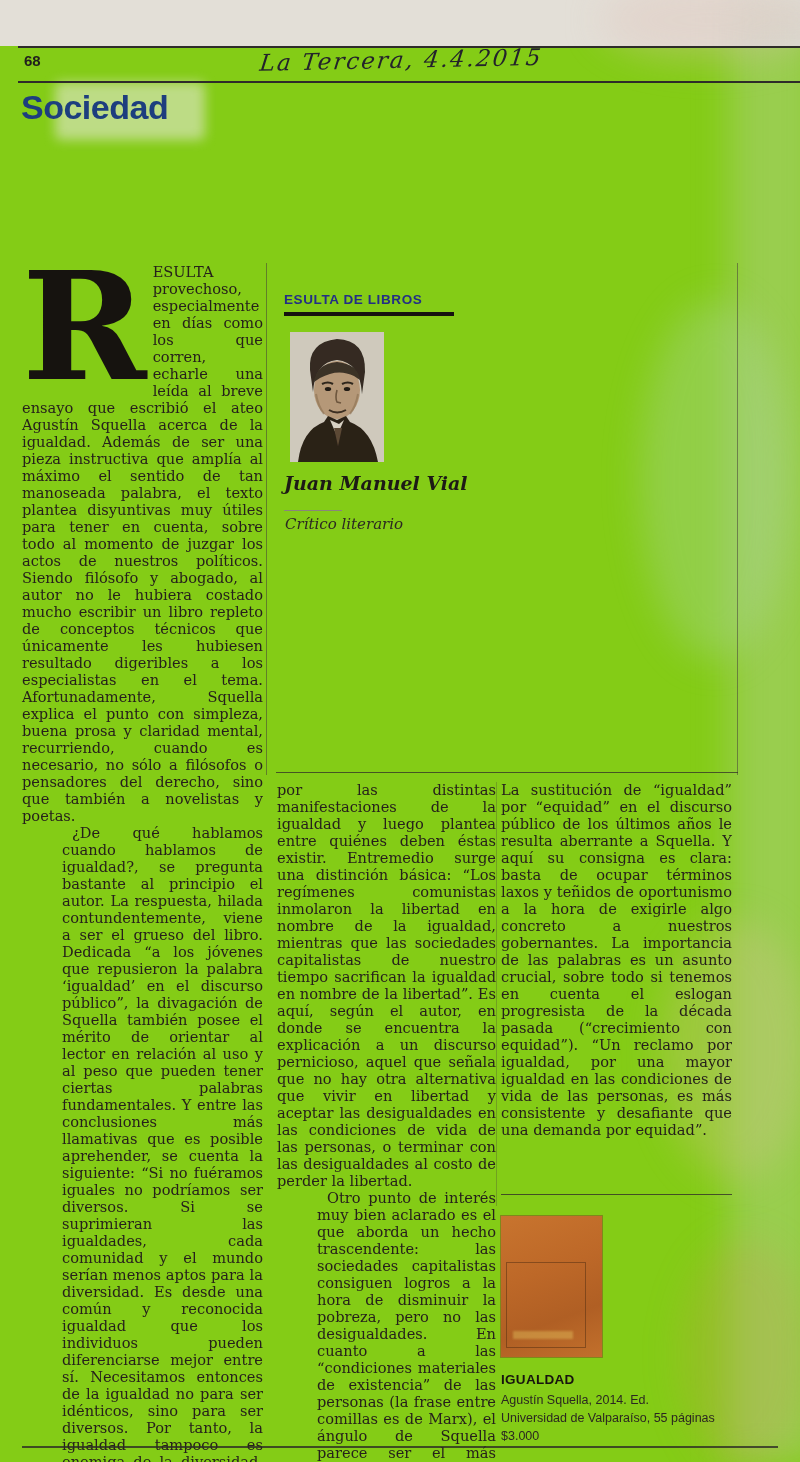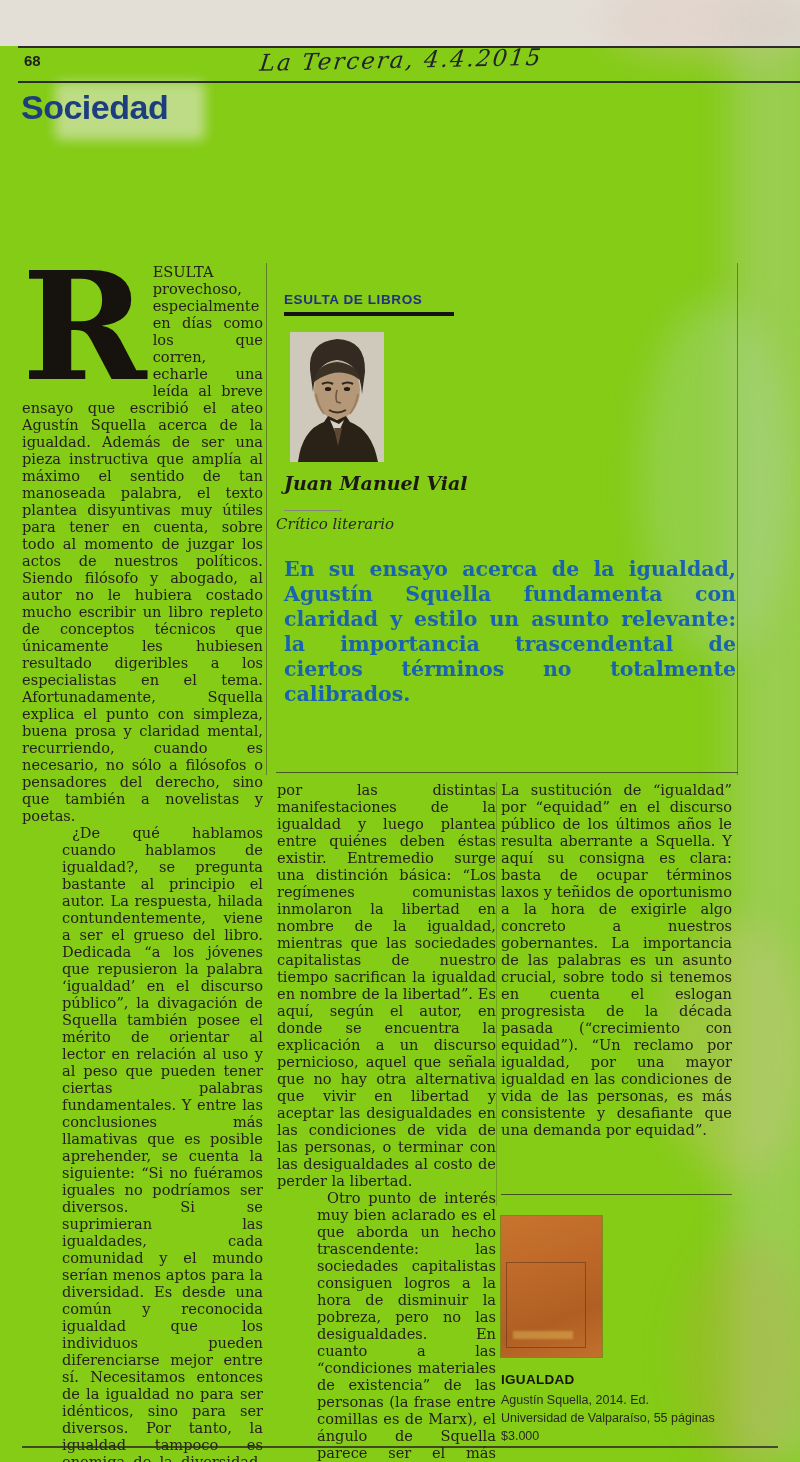--- a/index.html
+++ b/index.html
@@ -59,21 +59,21 @@
     color:#232f85;
   }
   .kicker-bar{margin-left:8px;margin-top:5px;width:170px;height:4px;background:#15130f;}
   .feature-title{
     margin:15px 0 0 4px;width:370px;
     font-style:italic;font-size:45px;line-height:48px;color:#1a1713;font-weight:normal;
   }
   .portrait{margin:16px 0 0 14px;display:block;}
   .author{margin:10px 0 16px 8px;font-style:italic;font-weight:bold;font-size:19px;color:#1d1a16;}
   .author-rule{margin:5px 0 4px 8px;width:58px;height:1px;background:#8a857c;}
-  .role{margin-left:0;font-style:italic;font-size:15px;color:#2c2822;}
+  .role{margin-left:9px;font-style:italic;font-size:15px;color:#2c2822;}
   .lede{
     margin:24px 0 0 8px;width:452px;
     font-weight:bold;font-size:20.5px;line-height:25px;color:#1a63ae;text-align:justify;
   }
   .feature-bottom{left:276px;top:772px;width:462px;height:1px;background:rgba(50,46,40,.75);}
 
   
   .col2{position:absolute;left:277px;top:781px;width:219px;}
   .col3{position:absolute;left:501px;top:781px;width:231px;}
   .book-rule{margin-top:56px;width:231px;height:1px;background:rgba(50,46,40,.8);}
@@ -151,21 +151,20 @@
         <path d="M8 130 Q12 98 34 90 L38 84 47 88 56 84 60 90 Q82 98 88 130 Z" fill="#2c2319"></path>
         <path d="M40 88 L47 104 54 88 49 92 Z" fill="#d8d2c4"></path>
         <path d="M44 96 l4 18 4 -18" fill="#5c4a35"></path>
       </g>
     </svg>
 
     <div class="author">Juan Manuel Vial</div>
     <div class="author-rule"></div>
     <div class="role">Crítico literario</div>
 
-    <div class="lede">En su ensayo acerca de la igualdad, Agustín Squella fundamenta con claridad y estilo un asunto relevante: la importancia trascendental de ciertos términos no totalmente calibrados.</div>
   </div>
   <div class="rule feature-bottom"></div>
 
   <div class="col2 bodytext">
     <p>por las distintas manifestaciones de la igualdad y luego plantea entre quiénes deben éstas existir. Entremedio surge una distinción básica: “Los regímenes comunistas inmolaron la libertad en nombre de la igualdad, mientras que las sociedades capitalistas de nuestro tiempo sacrifican la igualdad en nombre de la libertad”. Es aquí, según el autor, en donde se encuentra la explicación a un discurso pernicioso, aquel que señala que no hay otra alternativa que vivir en libertad y aceptar las desigualdades en las condiciones de vida de las personas, o terminar con las desigualdades al costo de perder la libertad.</p>
     <p>Otro punto de interés muy bien aclarado es el que aborda un hecho trascendente: las sociedades capitalistas consiguen logros a la hora de disminuir la pobreza, pero no las desigualdades. En cuanto a las “condiciones materiales de existencia” de las personas (la frase entre comillas es de Marx), el ángulo de Squella parece ser el más atinado: “Que nadie coma torta para que todos puedan comer pan es el ideal del igualitarismo; que todos coman a lo menos pan es el ideal igualitario. Ser igualitario no es lo mismo que ser igualitarista. El primero es respetuoso de la li-</p>
   </div>
 
   <div class="col3">
     <div class="bodytext">

